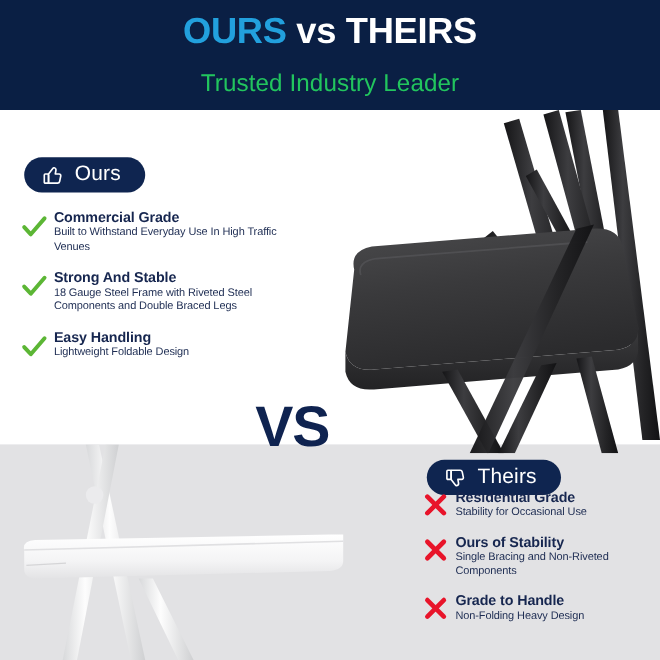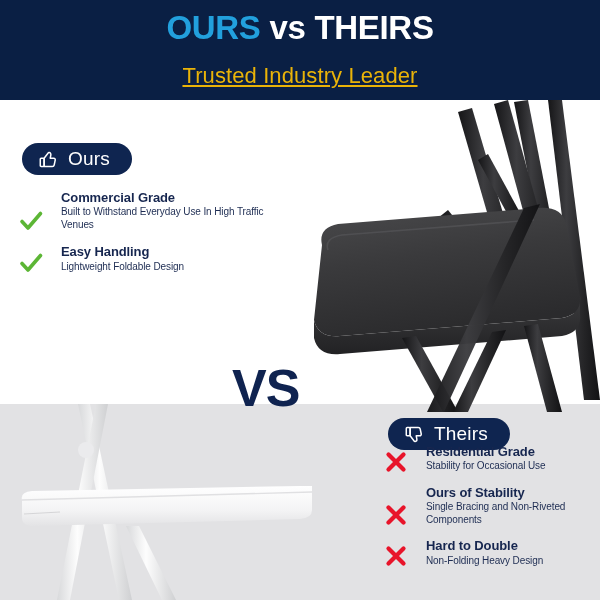--- a/index.html
+++ b/index.html
@@ -44,25 +44,24 @@
     letter-spacing:-0.3px;
     line-height:1.05;
     white-space:nowrap;
   }
   .header-title .ours   { color:#22a0dd; }
   .header-title .vs     { color:#ffffff; }
   .header-title .theirs { color:#ffffff; }
   .header-sub {
     margin-top:18px;
     font-size:22px;
-    color:#eab308;
+    color:#22c55e;
     font-weight:400;
     letter-spacing:0.1px;
     white-space:nowrap;
-    text-decoration:underline;
   }
 
   
   .chair {
     position:absolute;
     z-index:5;
   }
   .chair-black {
     left:262px; top:100px;
     width:338px; height:312px;
@@ -122,22 +121,22 @@
     width:250px;
     gap:13px;
   }
   .list-theirs {
     left:383px; top:444px;
     width:215px;
     gap:12px;
   }
   .feature-item {
     display:flex;
-    align-items:flex-end;
-    gap:17px;
+    align-items:flex-start;
+    gap:5px;
   }
   .feature-mark {
     flex:0 0 auto;
     width:26px; height:26px;
     position:relative;
     top:3px;
   }
   .feature-text { flex:1 1 auto; }
   .feature-title {
     font-size:13px;
@@ -257,20 +256,29 @@
     <div class="feature-item">
       <svg class="feature-mark" viewBox="0 0 26 26" fill="none" stroke="#5cb635" stroke-width="3.6" stroke-linecap="round" stroke-linejoin="round">
         <path d="M4 13.5 L10 20 L22.5 5.5"></path>
       </svg>
       <div class="feature-text">
         <div class="feature-title">Commercial Grade</div>
         <div class="feature-desc">Built to Withstand Everyday Use In High Traffic Venues</div>
       </div>
     </div>
 
+    <div class="feature-item">
+      <svg class="feature-mark" viewBox="0 0 26 26" fill="none" stroke="#5cb635" stroke-width="3.6" stroke-linecap="round" stroke-linejoin="round">
+        <path d="M4 13.5 L10 20 L22.5 5.5"></path>
+      </svg>
+      <div class="feature-text">
+        <div class="feature-title">Strong And Stable</div>
+        <div class="feature-desc">18 Gauge Steel Frame with Riveted Steel Components and Double Braced Legs</div>
+      </div>
+    </div>
 
     <div class="feature-item">
       <svg class="feature-mark" viewBox="0 0 26 26" fill="none" stroke="#5cb635" stroke-width="3.6" stroke-linecap="round" stroke-linejoin="round">
         <path d="M4 13.5 L10 20 L22.5 5.5"></path>
       </svg>
       <div class="feature-text">
         <div class="feature-title">Easy Handling</div>
         <div class="feature-desc">Lightweight Foldable Design</div>
       </div>
     </div>
@@ -310,20 +318,20 @@
         <div class="feature-desc">Single Bracing and Non-Riveted Components</div>
       </div>
     </div>
 
     <div class="feature-item">
       <svg class="feature-mark" viewBox="0 0 26 26" fill="none" stroke="#e8142a" stroke-width="4.2" stroke-linecap="round">
         <path d="M5.5 5.5 L20.5 20.5"></path>
         <path d="M20.5 5.5 L5.5 20.5"></path>
       </svg>
       <div class="feature-text">
-        <div class="feature-title">Hard to Double</div>
+        <div class="feature-title">Grade to Handle</div>
         <div class="feature-desc">Non-Folding Heavy Design</div>
       </div>
     </div>
 
   </div>
 
 </div>
 
 </body></html>

